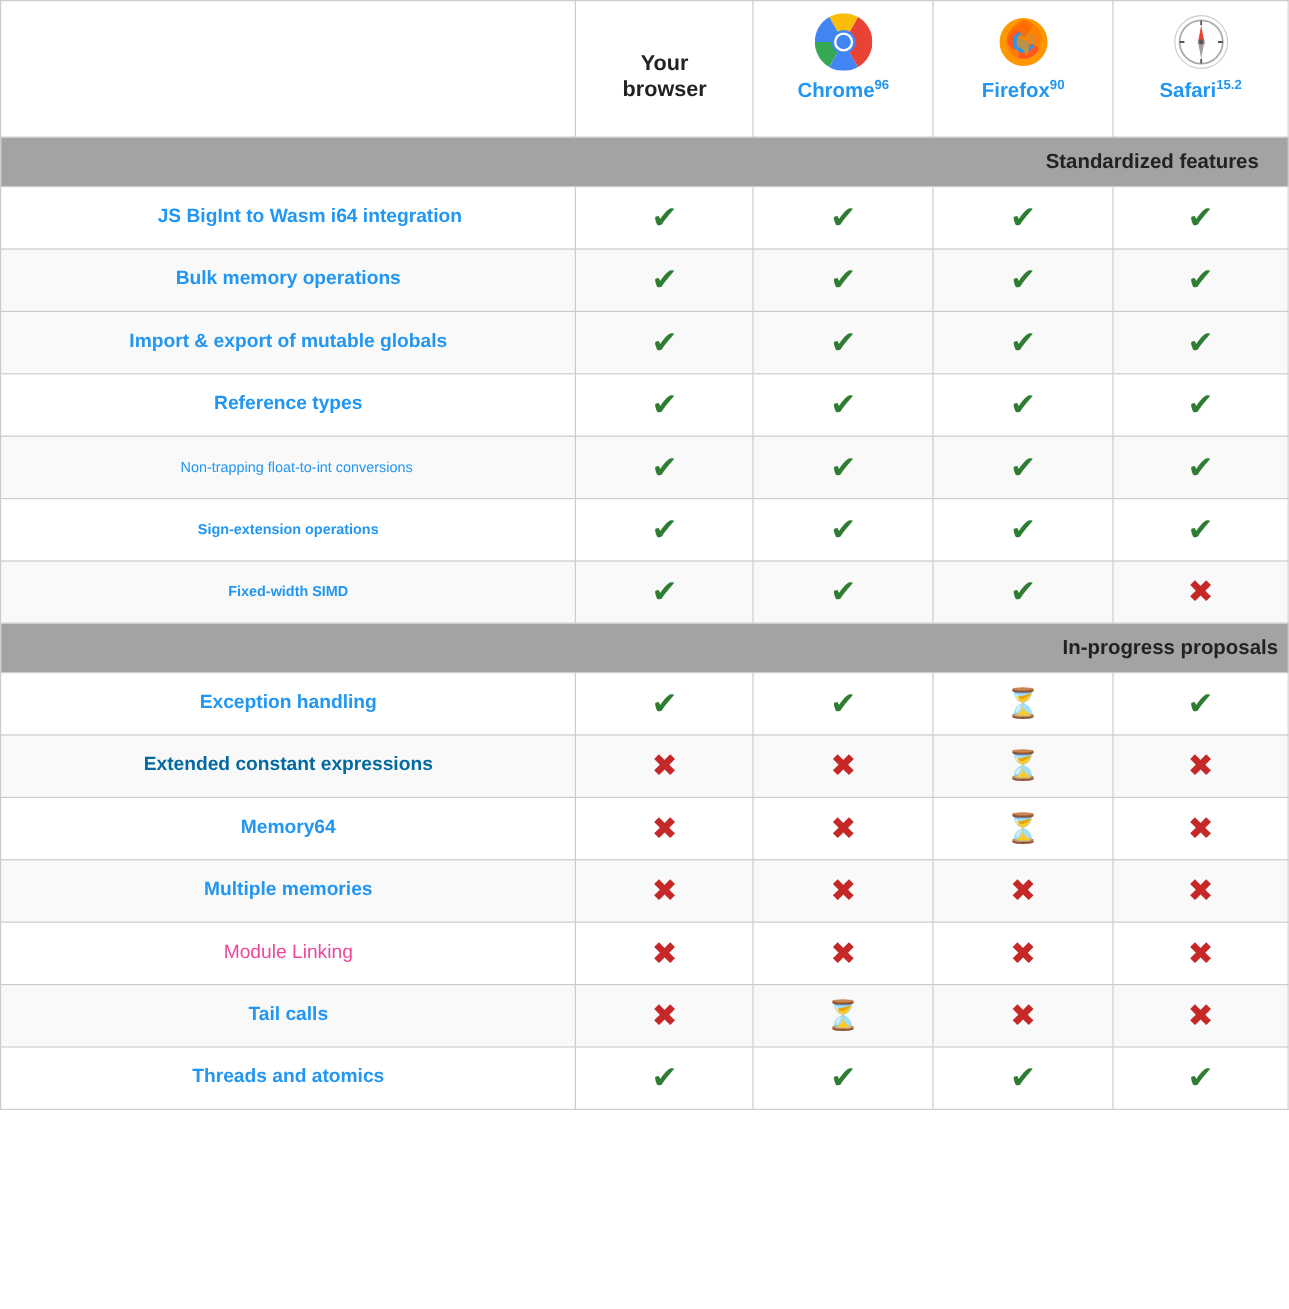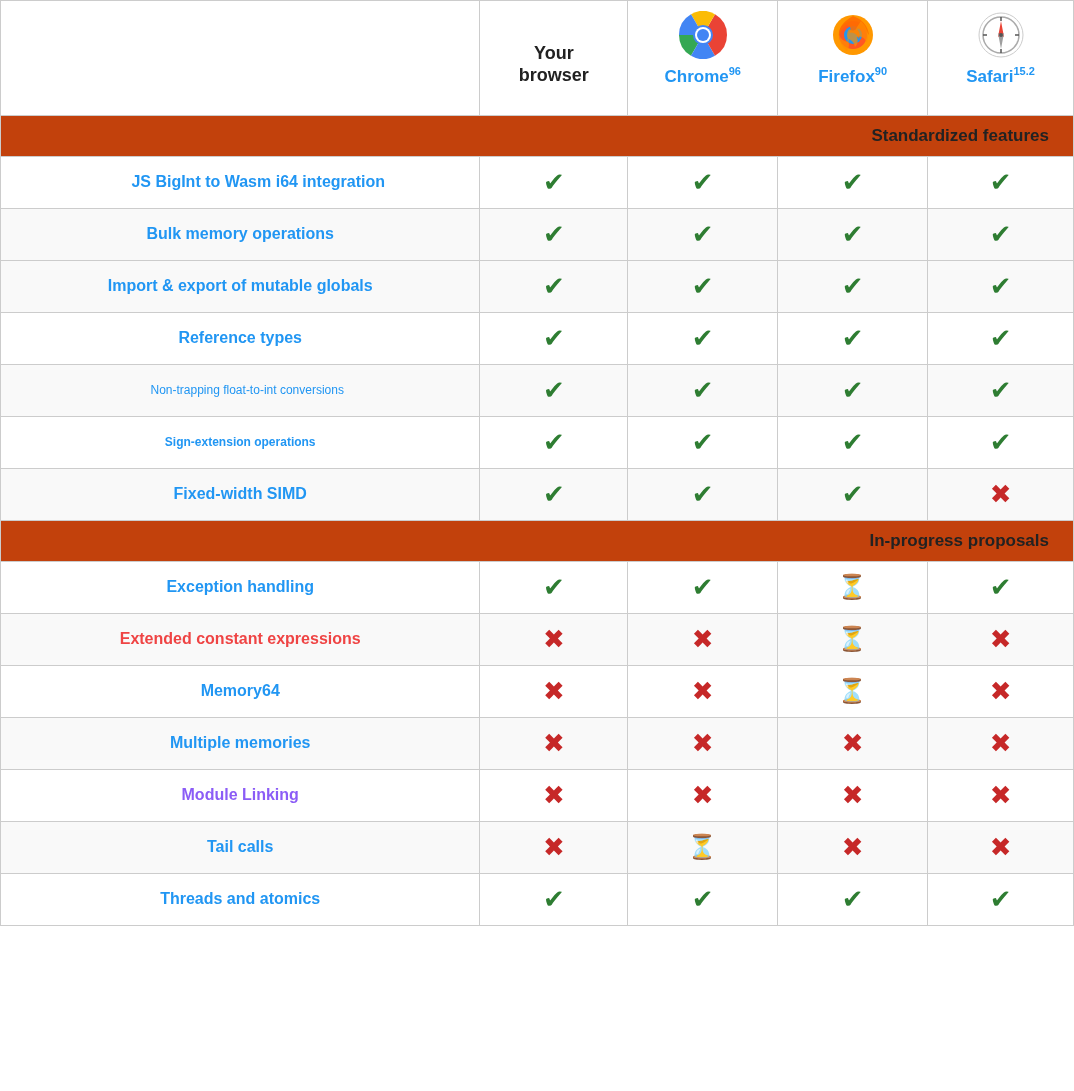--- a/index.html
+++ b/index.html
@@ -42,21 +42,21 @@
       font-size: 18px;
       color: #222;
       line-height: 1.2;
     }
     .browser-name-chrome { color: #2196F3; font-weight: bold; font-size: 17px; }
     .browser-name-firefox { color: #2196F3; font-weight: bold; font-size: 17px; }
     .browser-name-safari { color: #2196F3; font-weight: bold; font-size: 17px; }
     .sup-version { font-size: 11px; vertical-align: super; }
 
     .section-header td {
-      background: #c2410c;
+      background: #a3a3a3;
       font-weight: bold;
       color: #222;
       font-size: 17px;
       text-align: right;
       padding-right: 20px;
       border: 1px solid #ccc;
     }
     .even-row { background: #f9f9f9; }
     .odd-row { background: #fff; }
 
@@ -180,59 +180,59 @@
       <td><span class="check">✔</span></td>
     </tr>
       <tr class="odd-row">
       <td style="font-weight:bold;color:#2196F3;font-size:12px;">Sign-extension operations</td>
       <td><span class="check">✔</span></td>
       <td><span class="check">✔</span></td>
       <td><span class="check">✔</span></td>
       <td><span class="check">✔</span></td>
     </tr>
       <tr class="even-row">
-      <td style="font-weight:bold;color:#2196F3;font-size:16px;margin-top:34px;">Fixed-width SIMD</td>
+      <td style="font-weight:bold;color:#2196F3;font-size:12px;margin-top:34px;">Fixed-width SIMD</td>
       <td><span class="check">✔</span></td>
       <td><span class="check">✔</span></td>
       <td><span class="check">✔</span></td>
       <td><span class="cross">✖</span></td>
     </tr>
       <tr class="section-header">
-        <td colspan="5" style="text-align:right;padding-right:24px;">In-progress proposals</td>
+        <td colspan="5" style="text-align:right;padding-right:8px;">In-progress proposals</td>
       </tr>
       <tr class="odd-row">
       <td style="font-weight:bold;color:#2196F3;font-size:16px;">Exception handling</td>
       <td><span class="check">✔</span></td>
       <td><span class="check">✔</span></td>
       <td><span class="hourglass">⏳</span></td>
       <td><span class="check">✔</span></td>
     </tr>
       <tr class="even-row">
-      <td style="font-weight:bold;color:#ef4444;font-size:16px;">Extended constant expressions</td>
+      <td style="font-weight:bold;color:#0369a1;font-size:16px;">Extended constant expressions</td>
       <td><span class="cross">✖</span></td>
       <td><span class="cross">✖</span></td>
       <td><span class="hourglass">⏳</span></td>
       <td><span class="cross">✖</span></td>
     </tr>
       <tr class="odd-row">
       <td style="font-weight:bold;color:#2196F3;font-size:16px;">Memory64</td>
       <td><span class="cross">✖</span></td>
       <td><span class="cross">✖</span></td>
       <td><span class="hourglass">⏳</span></td>
       <td><span class="cross">✖</span></td>
     </tr>
       <tr class="even-row">
       <td style="font-weight:bold;color:#2196F3;font-size:16px;">Multiple memories</td>
       <td><span class="cross">✖</span></td>
       <td><span class="cross">✖</span></td>
       <td><span class="cross">✖</span></td>
       <td><span class="cross">✖</span></td>
     </tr>
       <tr class="odd-row">
-      <td style="font-weight:bold;color:#8b5cf6;font-size:16px;">Module Linking</td>
+      <td style="font-weight:normal;color:#ec4899;font-size:16px;">Module Linking</td>
       <td><span class="cross">✖</span></td>
       <td><span class="cross">✖</span></td>
       <td><span class="cross">✖</span></td>
       <td><span class="cross">✖</span></td>
     </tr>
       <tr class="even-row">
       <td style="font-weight:bold;color:#2196F3;font-size:16px;">Tail calls</td>
       <td><span class="cross">✖</span></td>
       <td><span class="hourglass">⏳</span></td>
       <td><span class="cross">✖</span></td>

